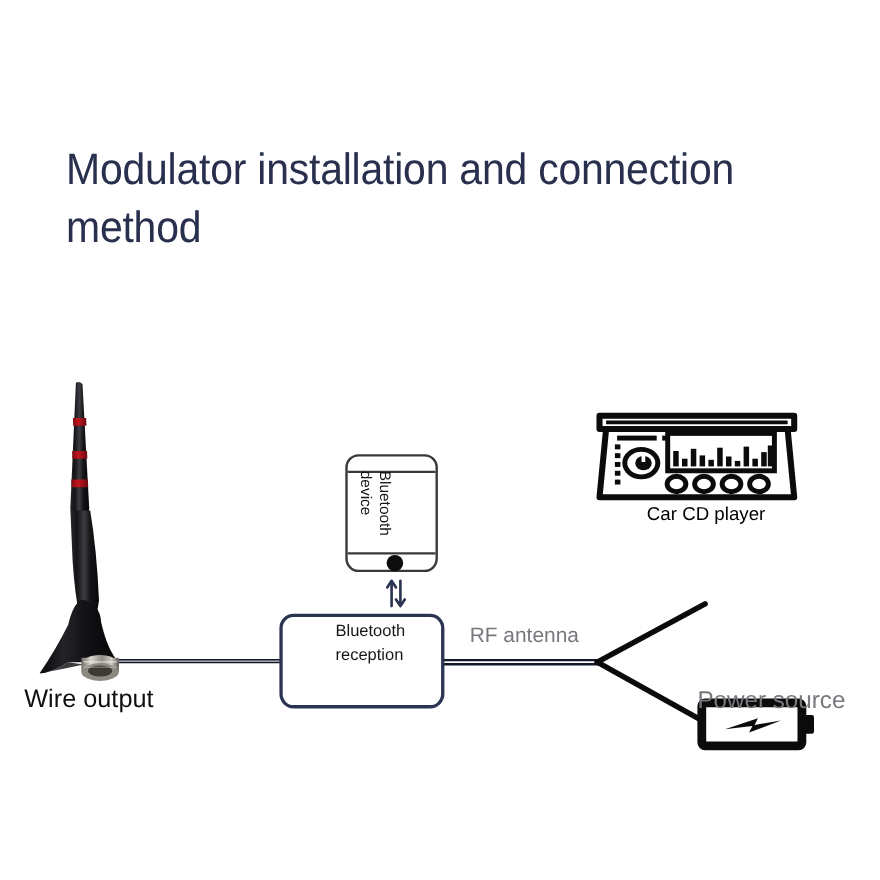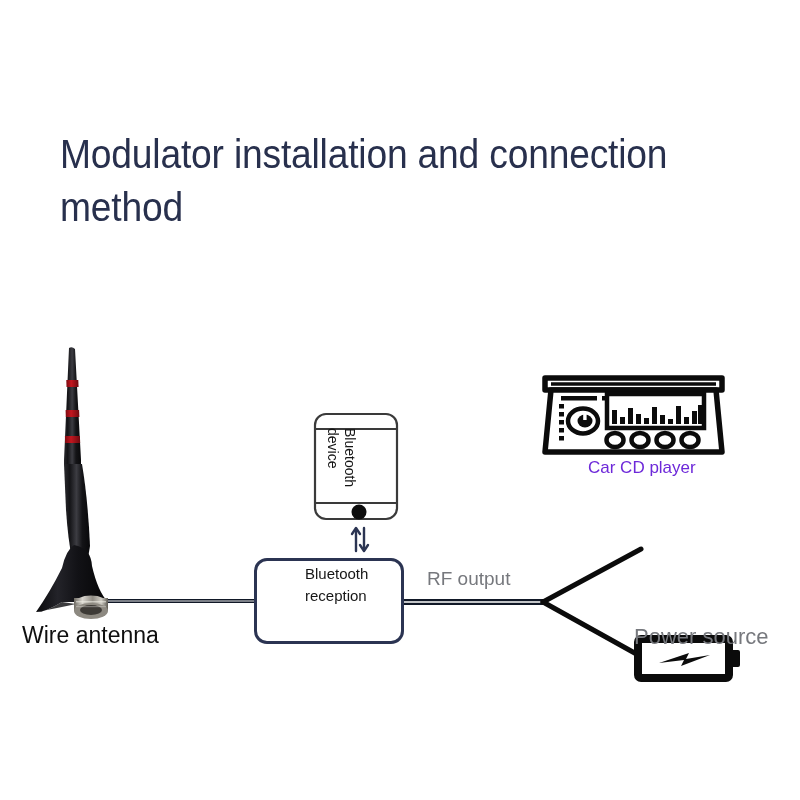--- a/index.html
+++ b/index.html
@@ -60,21 +60,21 @@
   #label-power-source {
     left: 634px;
     top: 624px;
     font-size: 22px;
     color: #76787d;
   }
   #label-car-cd {
     left: 588px;
     top: 458px;
     font-size: 17px;
-    color: #6d28d9;
+    color: #000000;
   }
   
   svg.layer {
     position: absolute;
     left: 0;
     top: 0;
     width: 800px;
     height: 800px;
     overflow: visible;
   }
@@ -287,18 +287,18 @@
   </svg>
 
   <svg class="layer" id="battery-layer" viewBox="0 0 800 800">
     <g>
       <rect x="638" y="639" width="91" height="39" rx="3" ry="3" fill="#ffffff" stroke="#0b0b0b" stroke-width="8"></rect>
       <rect x="729" y="650" width="11" height="17" rx="2" ry="2" fill="#0b0b0b" stroke="none"></rect>
       <path d="M 659 663 L 689 653 L 686 659 L 710 655 L 681 666 L 684 660 Z" fill="#0b0b0b" stroke="none"></path>
     </g>
   </svg>
 
-  <div class="label" id="label-wire-antenna">Wire antenna</div>
-  <div class="label" id="label-rf-output">RF output</div>
+  <div class="label" id="label-wire-antenna">Wire output</div>
+  <div class="label" id="label-rf-output">RF antenna</div>
   <div class="label" id="label-power-source">Power source</div>
   <div class="label" id="label-car-cd">Car CD player</div>
 
 </div>
 
 </body></html>

